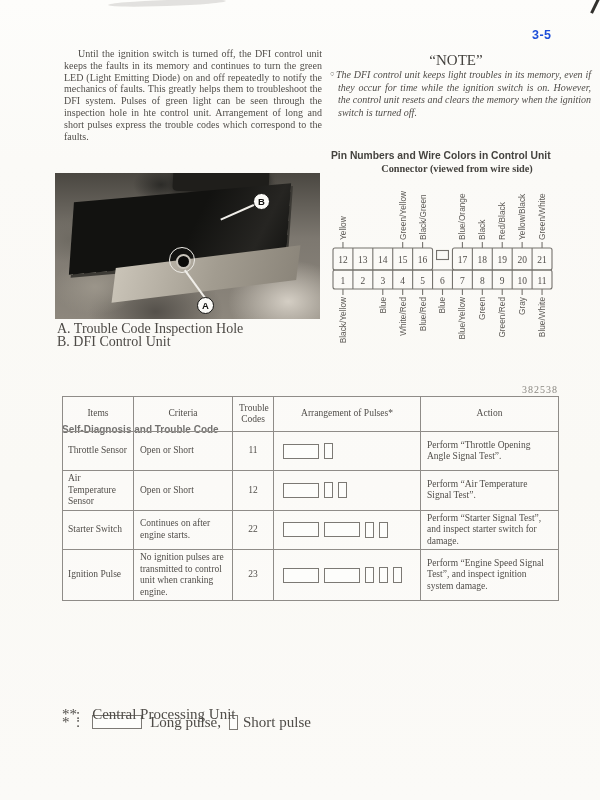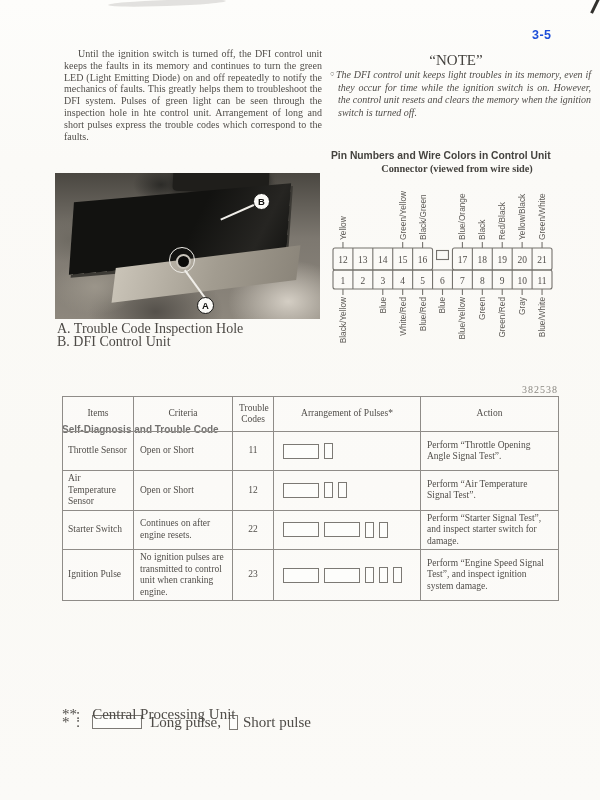--- a/index.html
+++ b/index.html
@@ -223,21 +223,21 @@
       </tr>
       <tr>
         <td class="c-item">Air Temperature Sensor</td>
         <td class="c-criteria">Open or Short</td>
         <td class="c-code">12</td>
         <td class="c-pulses"><span class="plong"></span><span class="pshort"></span><span class="pshort"></span></td>
         <td class="c-action">Perform “Air Temperature Signal Test”.</td>
       </tr>
       <tr>
         <td class="c-item">Starter Switch</td>
-        <td class="c-criteria">Continues on after engine resets.</td>
+        <td class="c-criteria">Continues on after engine starts.</td>
         <td class="c-code">22</td>
         <td class="c-pulses"><span class="plong"></span><span class="plong"></span><span class="pshort"></span><span class="pshort"></span></td>
         <td class="c-action">Perform “Starter Signal Test”, and inspect starter switch for damage.</td>
       </tr>
       <tr>
         <td class="c-item">Ignition Pulse</td>
         <td class="c-criteria">No ignition pulses are transmitted to control unit when cranking engine.</td>
         <td class="c-code">23</td>
         <td class="c-pulses"><span class="plong"></span><span class="plong"></span><span class="pshort"></span><span class="pshort"></span><span class="pshort"></span></td>
         <td class="c-action">Perform “Engine Speed Signal Test”, and inspect ignition system damage.</td>

